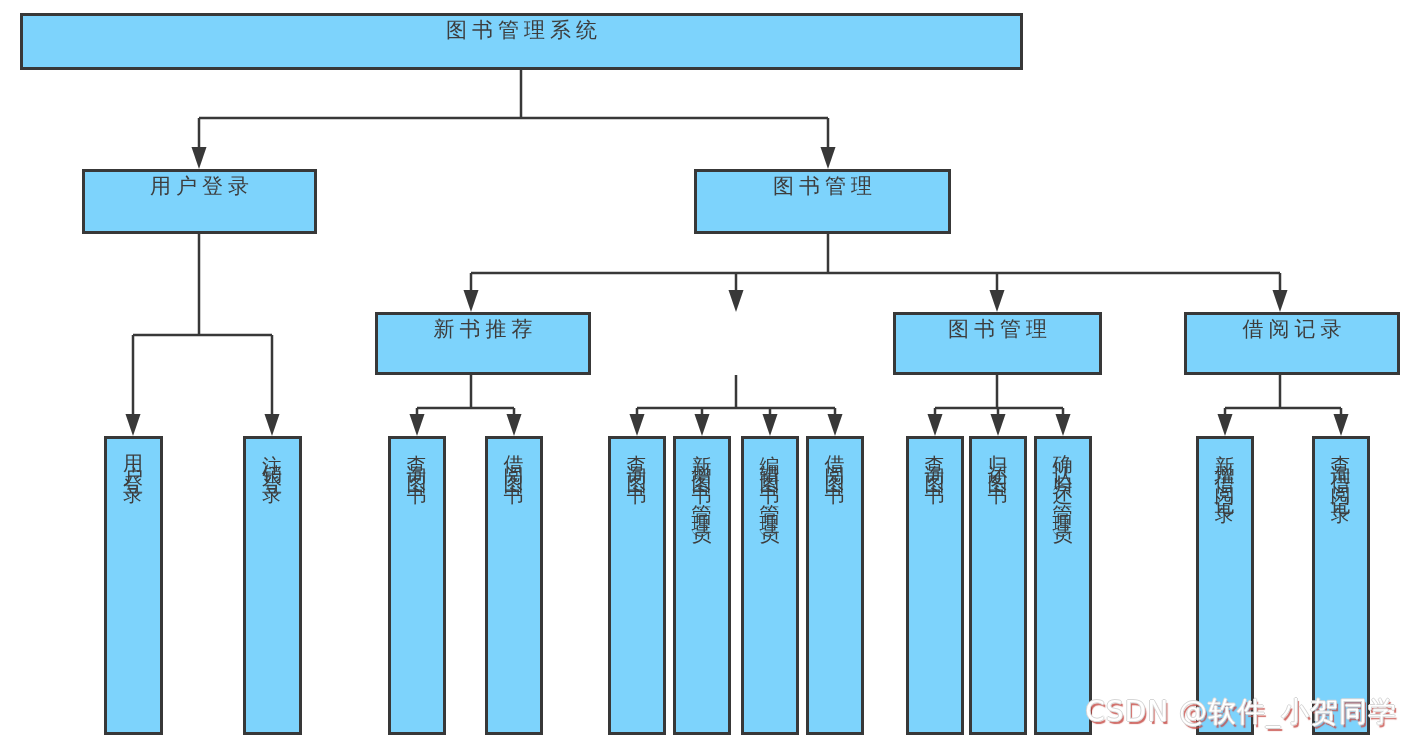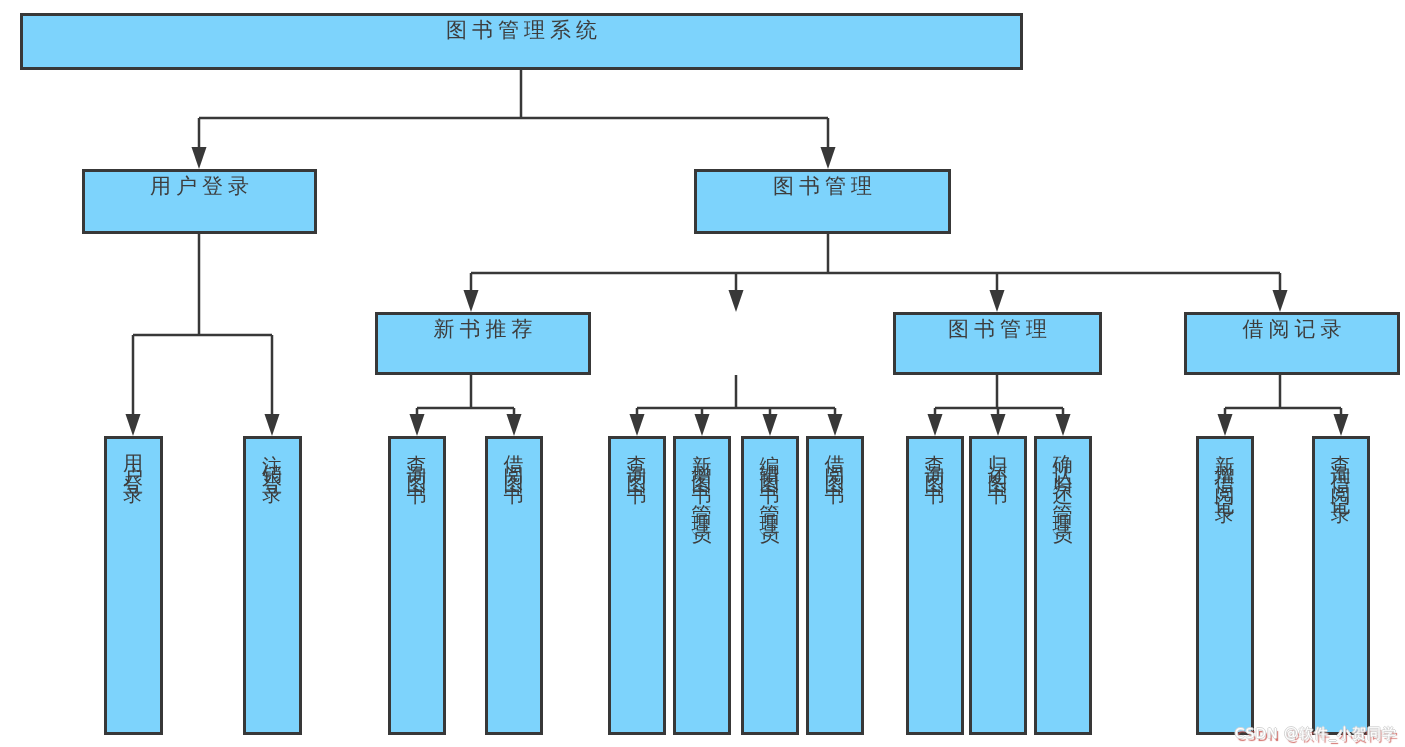--- a/index.html
+++ b/index.html
@@ -27,22 +27,22 @@
   }
   .vnode .vlabel{
     writing-mode:vertical-rl;
     text-orientation:mixed;
     font-size:20px;
     letter-spacing:10px;
     line-height:1;
   }
   .watermark{
     position:absolute;
-    right:8px;bottom:4px;
-    font-size:14px;
+    right:8px;bottom:16px;
+    font-size:28px;
     letter-spacing:1px;
     color:#ffffff;
     text-shadow:
       1px 0 0 #d6d6d6, -1px 0 0 #d6d6d6, 0 1px 0 #d6d6d6, 0 -1px 0 #d6d6d6,
       2px 3px 1px rgba(199,77,72,0.85);
     white-space:nowrap;
   }
 </style>
 </head>
 <body>

